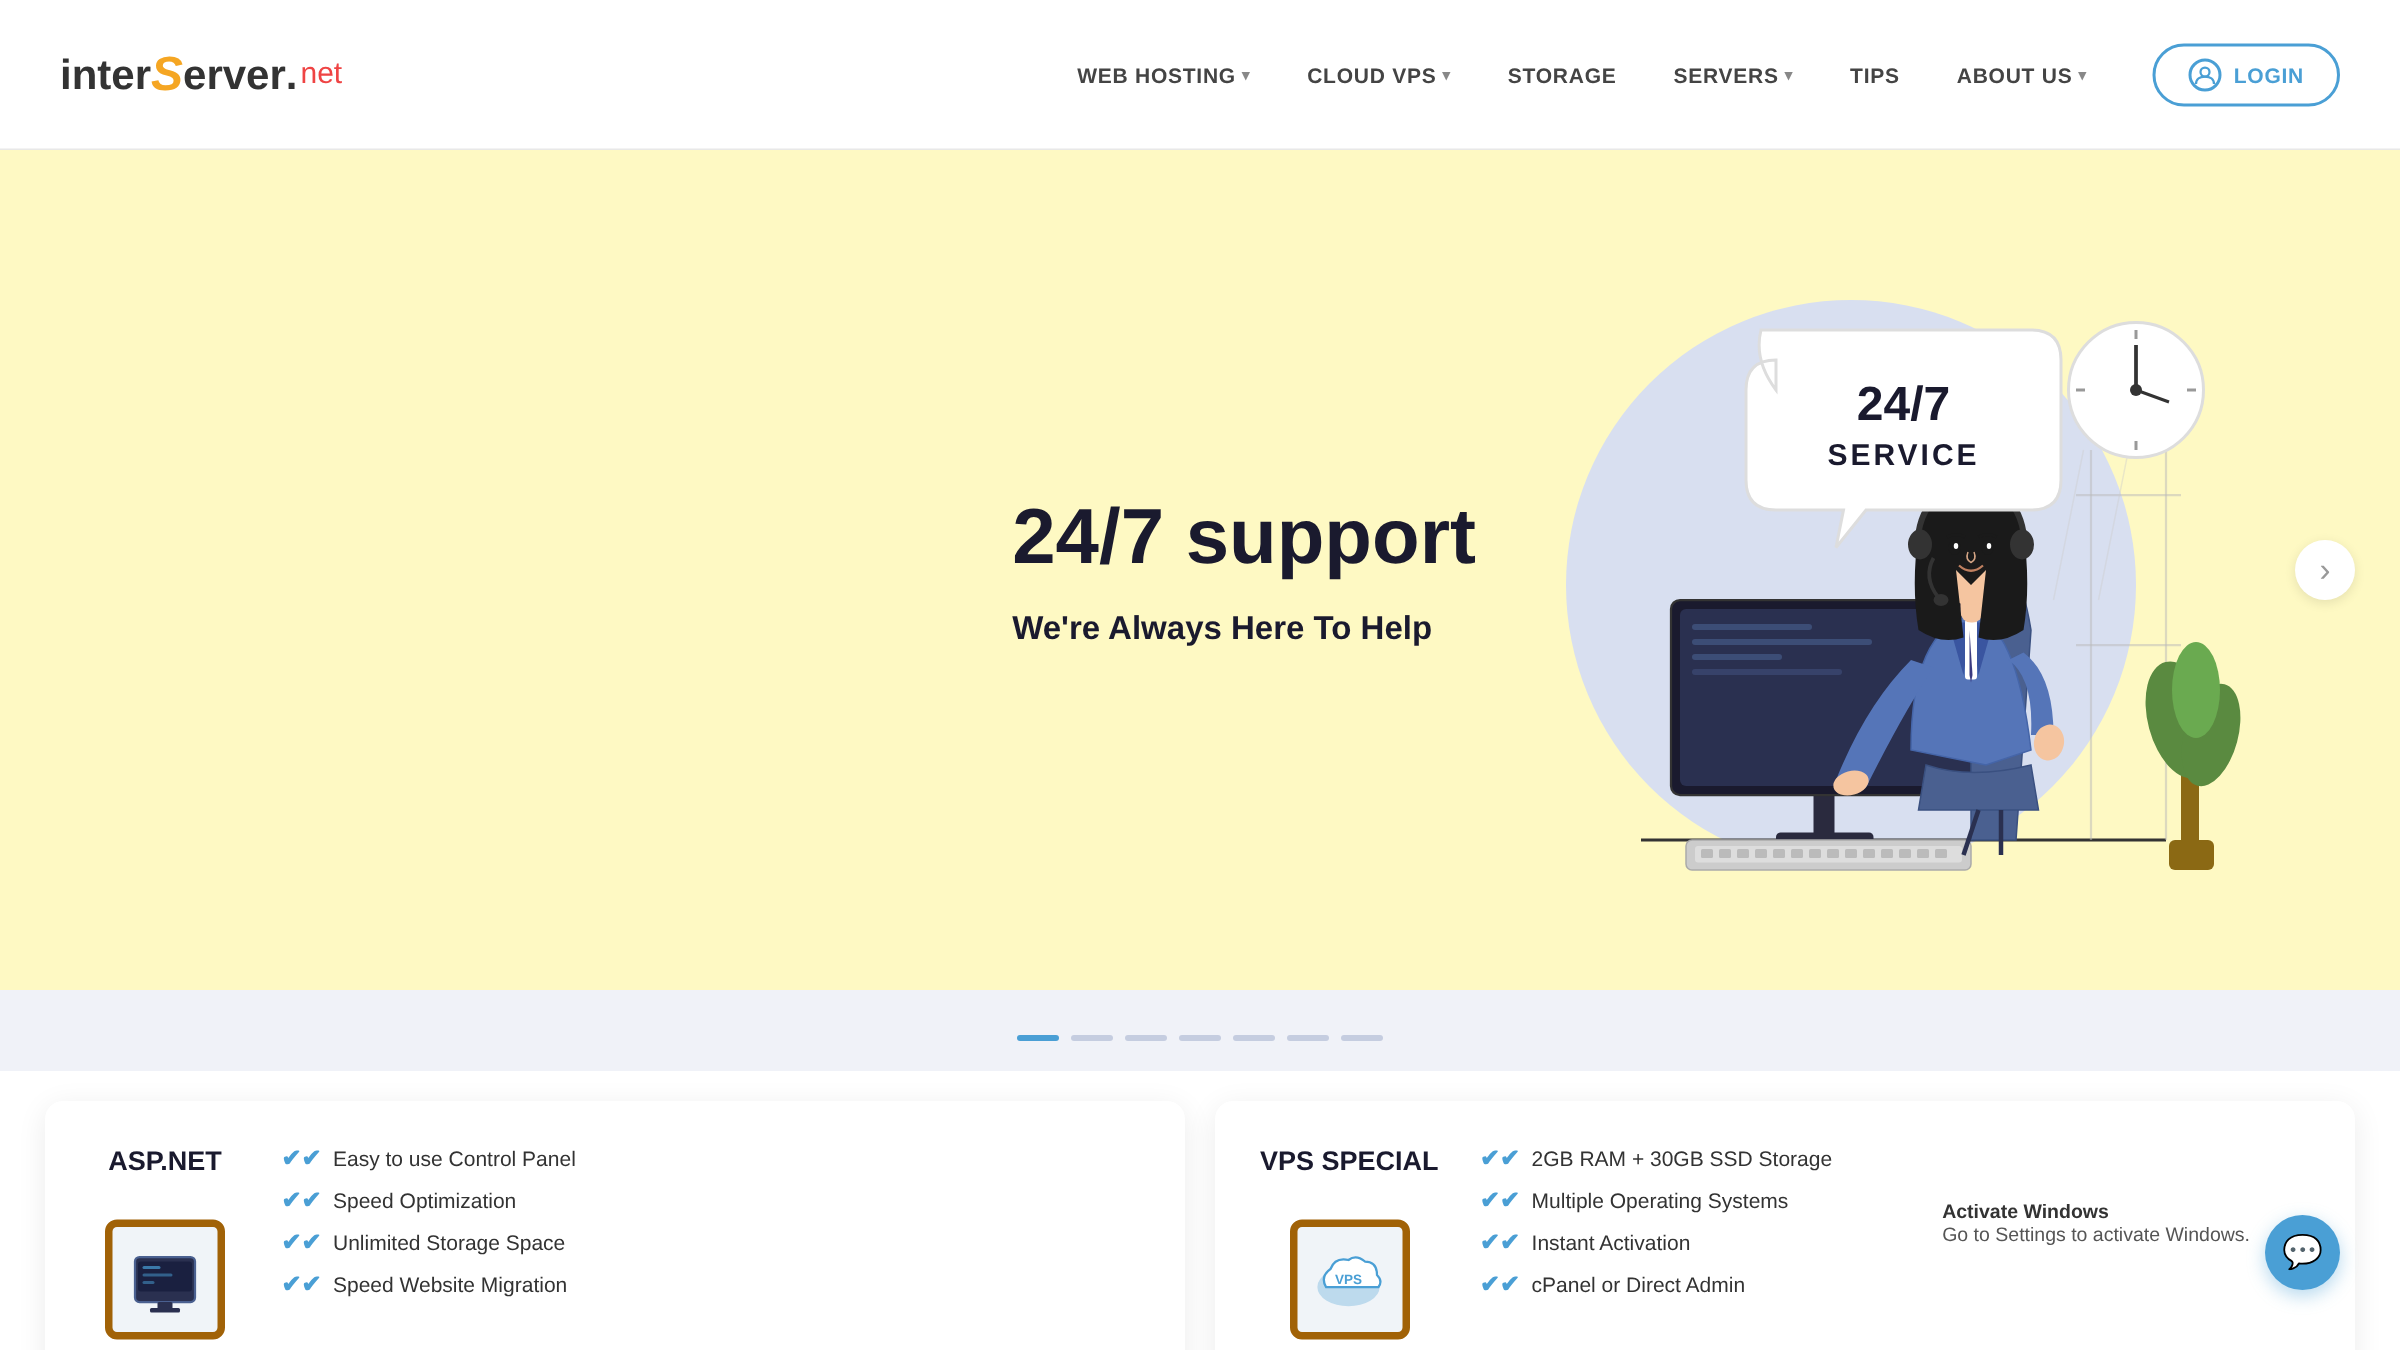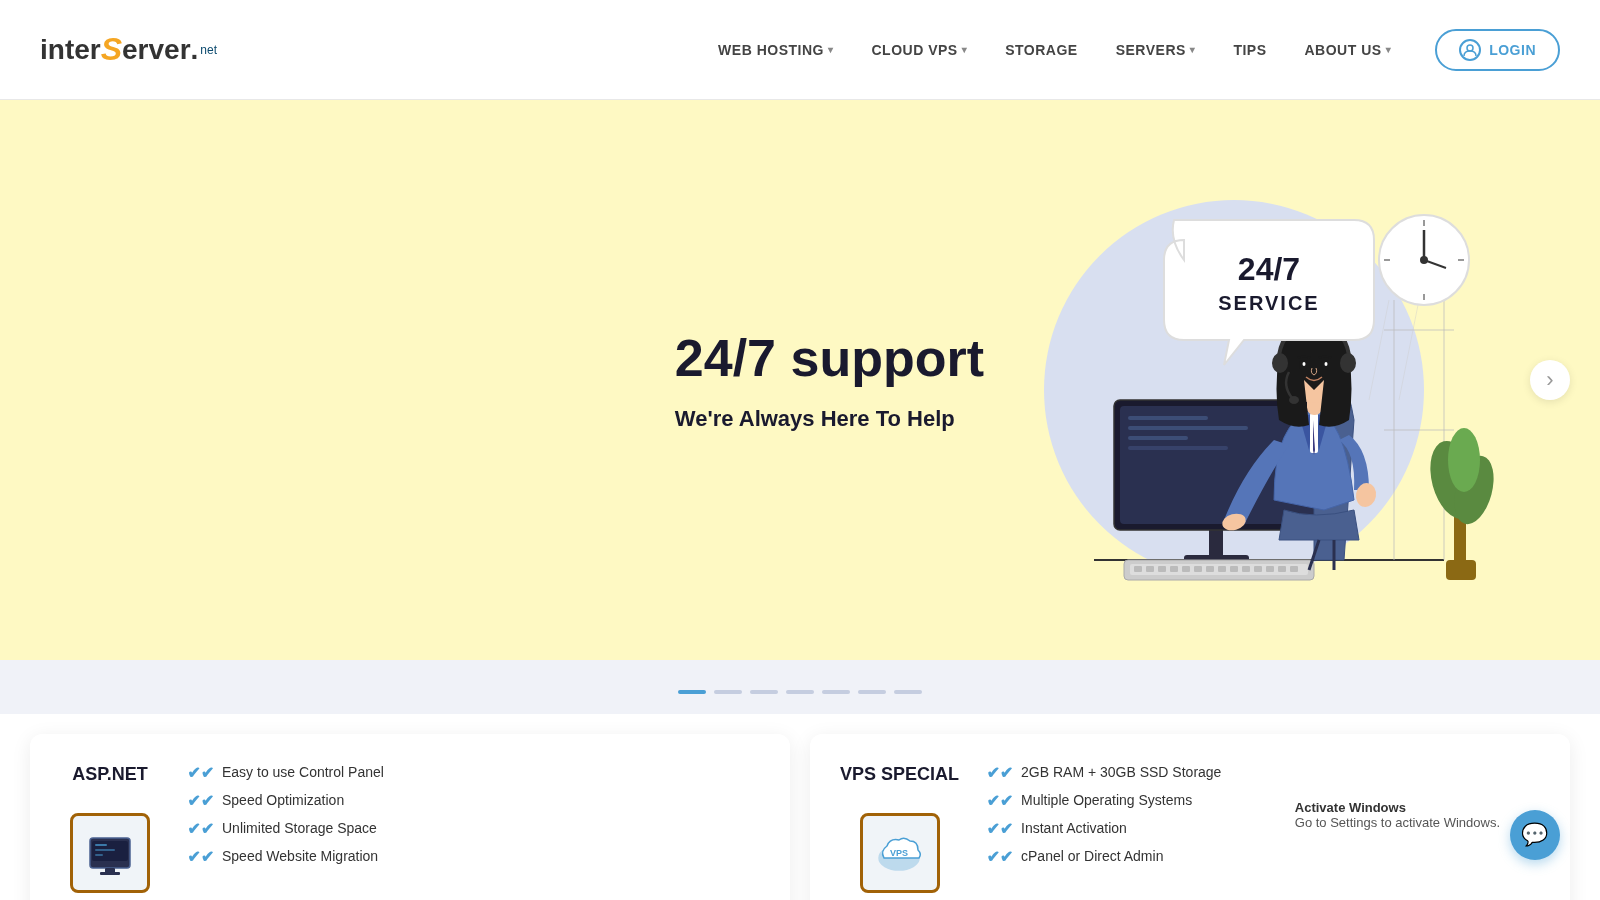--- a/index.html
+++ b/index.html
@@ -21,21 +21,21 @@
       font-size: 28px;
       font-weight: bold;
       color: #333;
       text-decoration: none;
       cursor: pointer;
     }
     .logo-inter { color: #333; }
     .logo-s { color: #f5a623; font-style: italic; font-size: 32px; }
     .logo-erver { color: #333; }
     .logo-dot { color: #333; }
-    .logo-net { color: #0c4a6e; font-size: 12px; font-weight: normal; vertical-align: super; margin-left: 2px; }
+    .logo-net { color: #ef4444; font-size: 20px; font-weight: normal; vertical-align: super; margin-left: 2px; }
 
     .nav {
       display: flex;
       align-items: center;
       gap: 10px;
     }
     .nav-item {
       display: flex;
       align-items: center;
       gap: 4px;
@@ -186,21 +186,21 @@
       font-weight: 700;
       color: #1a1a2e;
       margin-bottom: 28px;
       text-align: center;
     }
     .card-img-placeholder {
       width: 80px; height: 80px;
       background: #f0f4f8;
       border-radius: 8px;
       display: flex; align-items: center; justify-content: center;
-      border: 3px solid #a16207;
+      border: 5px solid #a16207;
     }
     .card-features {
       flex: 1;
       list-style: none;
       padding: 0;
     }
     .card-features li {
       display: flex;
       align-items: center;
       gap: 10px;

